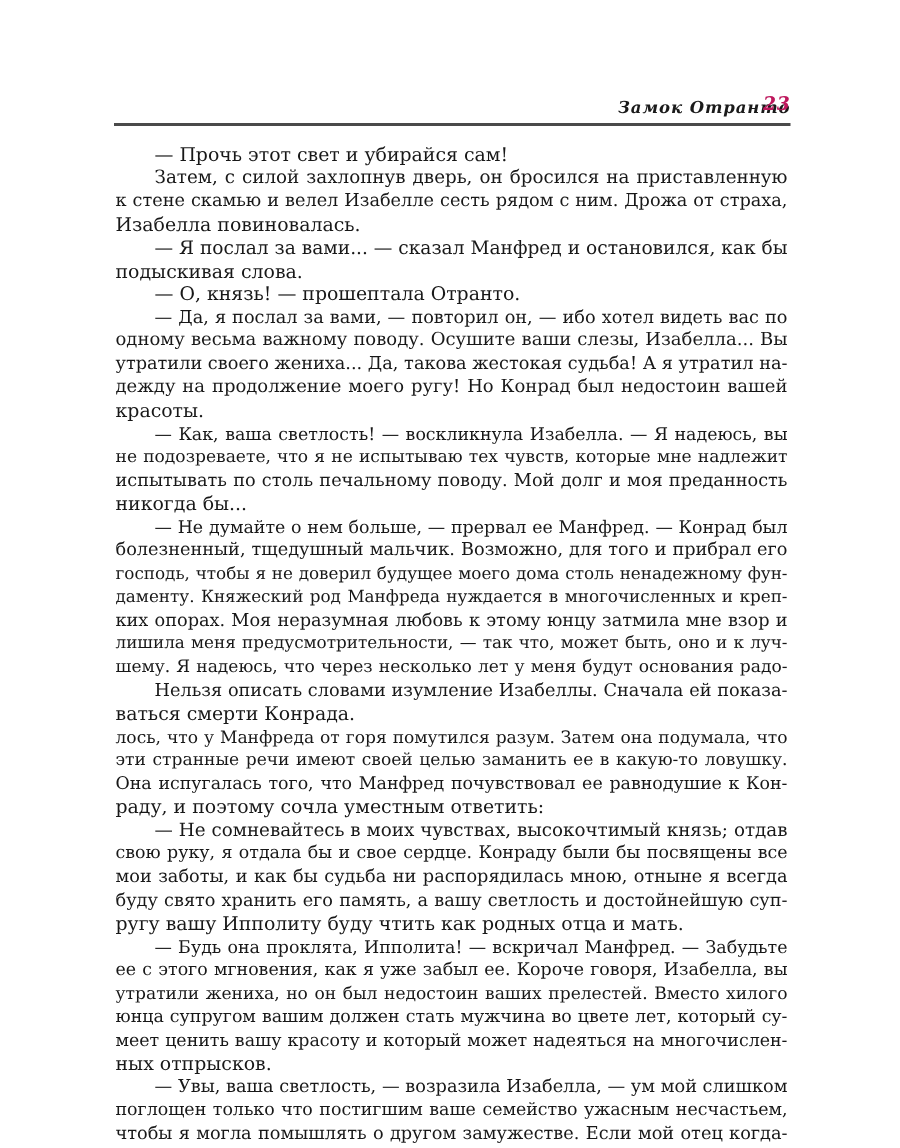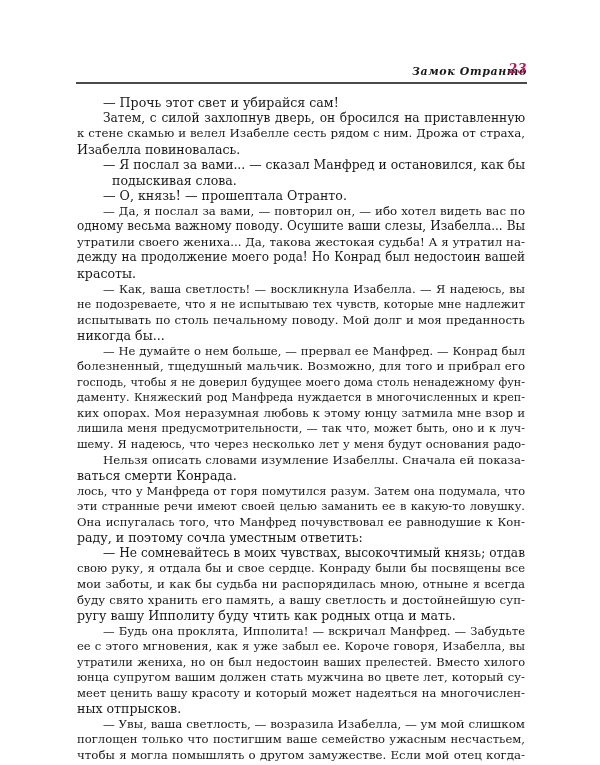--- a/index.html
+++ b/index.html
@@ -43,26 +43,26 @@
     <span class="page-number">23</span>
   </div>
   <div class="head-rule"></div>
 
   <div class="body-text" id="body-text">
       <span class="line indent last" style="white-space: normal; width: 422px; display: block;">— Прочь этот свет и убирайся сам!</span>
       <span class="line indent" style="white-space: normal; width: 422px; display: block; font-size: 12.2px;">Затем, с силой захлопнув дверь, он бросился на приставленную</span>
       <span class="line" style="white-space: normal; width: 448px; display: block; font-size: 11.8px;">к стене скамью и велел Изабелле сесть рядом с ним. Дрожа от страха,</span>
       <span class="line last" style="white-space: normal; width: 448px; display: block;">Изабелла повиновалась.</span>
       <span class="line indent" style="white-space: normal; width: 422px; display: block; font-size: 12.4px;">— Я послал за вами... — сказал Манфред и остановился, как бы</span>
-      <span class="line last" style="white-space: normal; width: 448px; display: block; margin-left: 35px;">подыскивая слова.</span>
+      <span class="line last" style="white-space: normal; width: 448px; display: block;">подыскивая слова.</span>
       <span class="line indent last" style="white-space: normal; width: 422px; display: block;">— О, князь! — прошептала Отранто.</span>
       <span class="line indent" style="white-space: normal; width: 422px; display: block; font-size: 11.8px;">— Да, я послал за вами, — повторил он, — ибо хотел видеть вас по</span>
       <span class="line" style="white-space: normal; width: 448px; display: block; font-size: 12px;">одному весьма важному поводу. Осушите ваши слезы, Изабелла... Вы</span>
       <span class="line" style="white-space: normal; width: 448px; display: block; font-size: 11.8px;">утратили своего жениха... Да, такова жестокая судьба! А я утратил на-</span>
-      <span class="line" style="white-space: normal; width: 448px; display: block; font-size: 12px;">дежду на продолжение моего рода! Но Конрад был недостоин вашей</span>
+      <span class="line" style="white-space: normal; width: 448px; display: block; font-size: 12px;">дежду на продолжение моего ругу! Но Конрад был недостоин вашей</span>
       <span class="line last" style="white-space: normal; width: 448px; display: block;">красоты.</span>
       <span class="line indent" style="white-space: normal; width: 422px; display: block; font-size: 11.6px;">— Как, ваша светлость! — воскликнула Изабелла. — Я надеюсь, вы</span>
       <span class="line" style="white-space: normal; width: 448px; display: block; font-size: 11.4px;">не подозреваете, что я не испытываю тех чувств, которые мне надлежит</span>
       <span class="line" style="white-space: normal; width: 448px; display: block; font-size: 11.8px;">испытывать по столь печальному поводу. Мой долг и моя преданность</span>
       <span class="line last" style="white-space: normal; width: 448px; display: block;">никогда бы...</span>
       <span class="line indent" style="white-space: normal; width: 422px; display: block; font-size: 11.6px;">— Не думайте о нем больше, — прервал ее Манфред. — Конрад был</span>
       <span class="line" style="white-space: normal; width: 448px; display: block; font-size: 11.8px;">болезненный, тщедушный мальчик. Возможно, для того и прибрал его</span>
       <span class="line" style="white-space: normal; width: 448px; display: block; font-size: 11.2px;">господь, чтобы я не доверил будущее моего дома столь ненадежному фун-</span>
       <span class="line" style="white-space: normal; width: 448px; display: block; font-size: 11.2px;">даменту. Княжеский род Манфреда нуждается в многочисленных и креп-</span>
       <span class="line" style="white-space: normal; width: 448px; display: block; font-size: 11.8px;">ких опорах. Моя неразумная любовь к этому юнцу затмила мне взор и</span>

